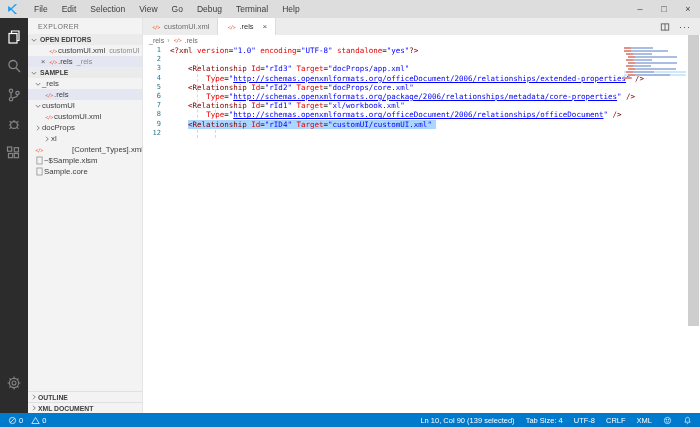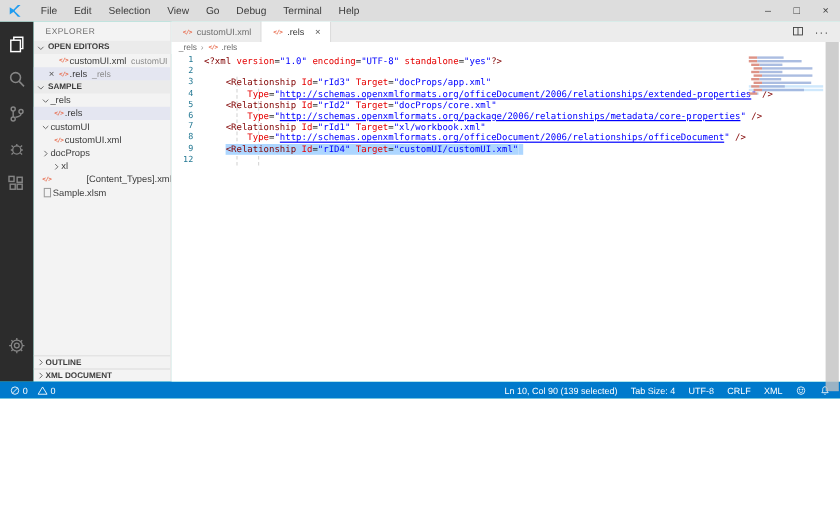--- a/index.html
+++ b/index.html
@@ -1,17 +1,17 @@
 <!DOCTYPE html>
 <html><head>
 <meta charset="utf-8">
 <style>
   * { margin:0; padding:0; box-sizing:border-box; }
   html,body { width:700px; height:427px; overflow:hidden; font-family:"Liberation Sans",sans-serif; }
-  .window { width:700px; height:332px; display:flex; flex-direction:column; background:#5eead4; }
+  .window { width:700px; height:427px; display:flex; flex-direction:column; background:#c4b5fd; }
 
   
   .titlebar { height:18px; background:#dddddd; display:flex; align-items:center; font-size:8.5px; color:#3c3c3c; position:relative; flex:0 0 18px; }
   .logo { width:14px; height:12px; margin:0 6px 0 7px; display:inline-flex; }
   .menubar { display:flex; gap:0; }
   .menu-item { padding:0 7px; line-height:18px; cursor:default; }
   .titletext { position:absolute; left:0; right:0; text-align:center; font-size:8.5px; color:#555; pointer-events:none; }
   .wincontrols { margin-left:auto; display:flex; z-index:2; }
   .winbtn { width:24px; text-align:center; font-size:9px; color:#444; line-height:18px; }
 
@@ -237,21 +237,29 @@
           <div class="row" style="padding-left: 6px; gap: 28px;">
             <span class="ficon ficon-xml">&lt;/&gt;</span>
             <span class="label">[Content_Types].xml</span>
           </div>
           <div class="row" style="padding-left: 6px;">
             <span class="ficon">
               <svg viewBox="0 0 8 10" fill="none" stroke="#9a9a9a" stroke-width="1">
                 <rect x="1" y="1" width="6" height="8"></rect>
               </svg>
             </span>
-            <span class="label">Sample.xlsm</span>
+            <span class="label">~$Sample.xlsm</span>
+          </div>
+          <div class="row" style="padding-left: 6px;">
+            <span class="ficon">
+              <svg viewBox="0 0 8 10" fill="none" stroke="#9a9a9a" stroke-width="1">
+                <rect x="1" y="1" width="6" height="8"></rect>
+              </svg>
+            </span>
+            <span class="label">Sample.core</span>
           </div>
         </div>
       <div class="sb-fill"></div>
       <div id="sb-bottom">
           <div class="sb-bottom-sec">
             <span class="chev">
               <svg viewBox="0 0 16 16" fill="none" stroke="currentColor" stroke-width="1.6">
                 <path d="M6 3.5L10.5 8 6 12.5"></path>
               </svg>
             </span>

